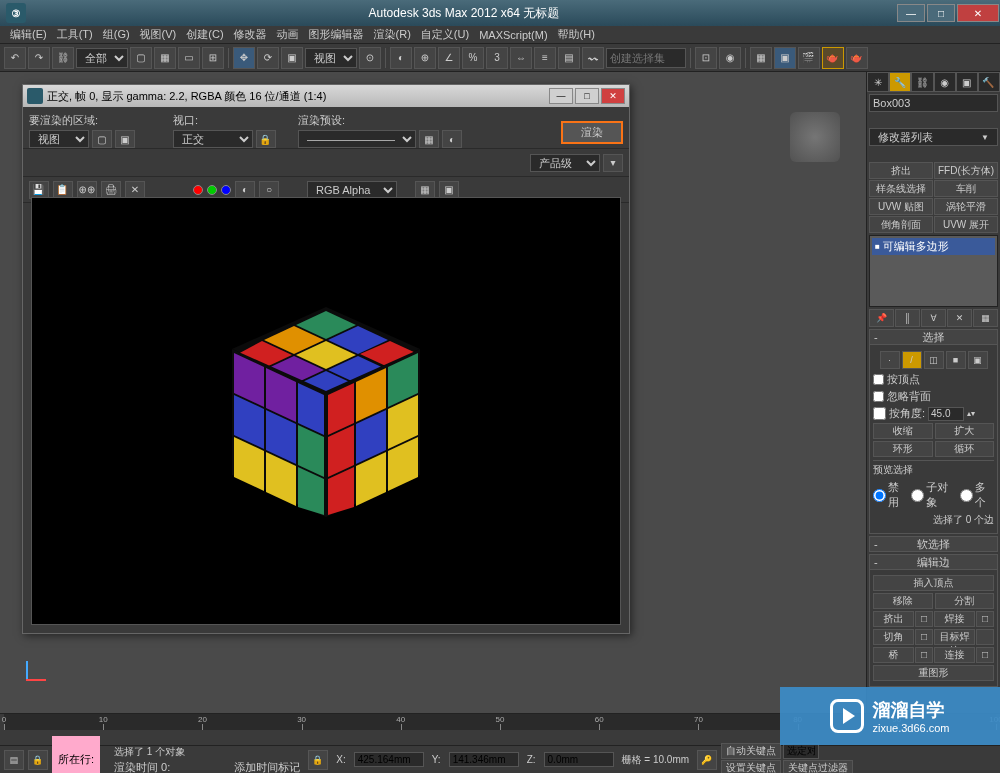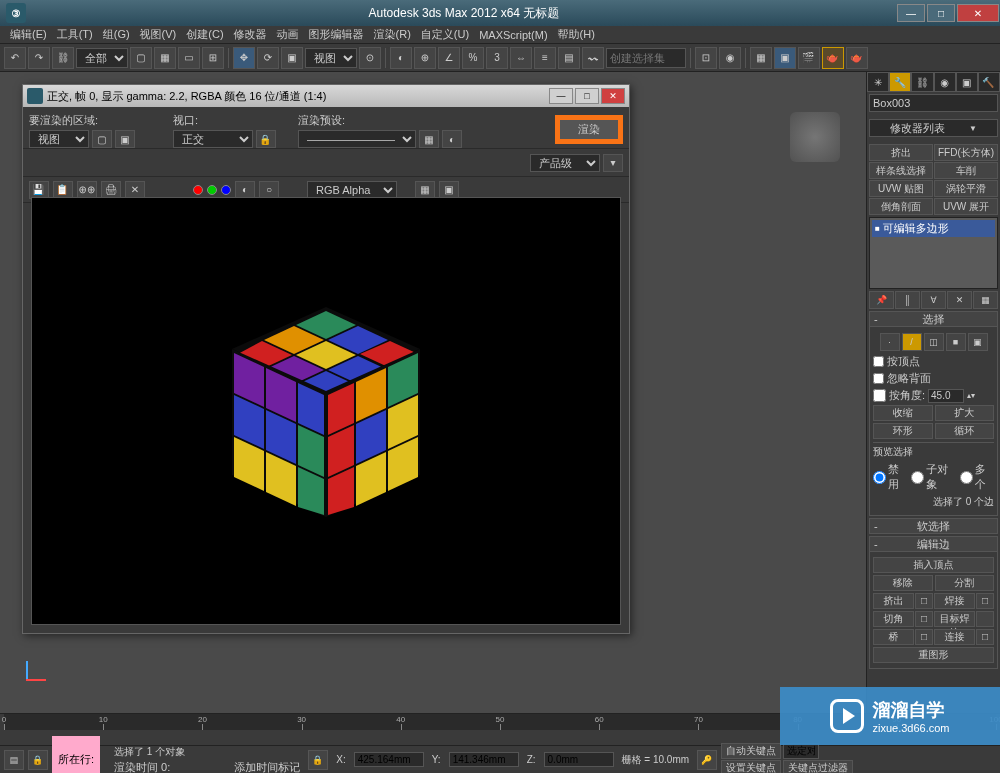--- a/index.html
+++ b/index.html
@@ -39,21 +39,21 @@
 .rw-title .btns { display: flex; gap: 2px; }
 .rw-title .btns div { width: 24px; height: 16px; background: #d0d0d0; border: 1px solid #888; font-size: 9px; display: flex; align-items: center; justify-content: center; }
 .rw-title .btns .close { background: #d04040; color: #fff; }
 
 .rw-row { height: 30px; display: flex; align-items: flex-end; padding: 0 6px; gap: 8px; border-bottom: 1px solid #2a2a2a; }
 .rw-col { display: flex; flex-direction: column; gap: 2px; }
 .rw-label { font-size: 11px; color: #ccc; }
 .rw-ctrl { display: flex; gap: 3px; align-items: center; }
 .rw-sel { height: 18px; background: #2a2a2a; border: 1px solid #555; color: #ccc; padding: 0 4px; min-width: 60px; font-size: 11px; }
 .rw-btn { width: 20px; height: 18px; background: #444; border: 1px solid #555; display: flex; align-items: center; justify-content: center; font-size: 10px; }
-.rw-renderbtn { padding: 2px 18px; background: #555; border: 5px solid #f97316; color: #ccc; margin-left: auto; margin-bottom: 4px; }
+.rw-renderbtn { padding: 2px 18px; background: #555; border: 2px solid #f97316; color: #ccc; margin-left: auto; margin-bottom: 4px; }
 
 .rw-row2 { height: 26px; display: flex; align-items: center; padding: 0 6px; gap: 4px; border-bottom: 1px solid #2a2a2a; }
 .rw-dot { width: 10px; height: 10px; border-radius: 50%; border: 1px solid #888; }
 .rw-dot.r { background: #f00; } .rw-dot.g { background: #0c0; } .rw-dot.b { background: #00f; }
 
 .rw-canvas { position: absolute; left: 8px; right: 8px; top: 112px; bottom: 8px; background: #000; border: 1px solid #555; display: flex; align-items: center; justify-content: center; }
 
 
 .cube { width: 240px; height: 240px; position: relative; }
 .cube svg { width: 100%; height: 100%; }
@@ -65,21 +65,21 @@
 .axis { position: absolute; left: 22px; bottom: 28px; width: 30px; height: 30px; }
 .axis .z { position: absolute; left: 4px; bottom: 4px; width: 2px; height: 20px; background: #4af; }
 .axis .x { position: absolute; left: 4px; bottom: 4px; width: 20px; height: 2px; background: #f44; }
 
 
 .cmdpanel { position: absolute; right: 0; top: 0; bottom: 0; width: 134px; background: #3a3a3a; border-left: 1px solid #222; }
 .cp-tabs { height: 20px; display: flex; background: #2a2a2a; }
 .cp-tabs div { flex: 1; height: 100%; border: 1px solid #555; display: flex; align-items: center; justify-content: center; font-size: 10px; }
 .cp-tabs .active { background: #cc9900; }
 .cp-name { height: 18px; background: #2a2a2a; border: 1px solid #555; margin: 2px; padding: 0 3px; font-size: 11px; line-height: 16px; }
-.cp-modlist { height: 18px; background: #2a2a2a; border: 1px solid #555; margin: 7px 2px; padding: 0 20px; font-size: 11px; display: flex; align-items: center; }
+.cp-modlist { height: 18px; background: #2a2a2a; border: 1px solid #555; margin: 16px 2px; padding: 0 8px; font-size: 11px; display: flex; align-items: center; }
 .cp-modlist::after { content: "▼"; margin-left: auto; font-size: 8px; }
 .cp-btngrid { display: grid; grid-template-columns: 1fr 1fr; gap: 1px; margin: 2px; }
 .cp-btngrid div { height: 17px; background: #444; border: 1px solid #555; text-align: center; font-size: 10px; line-height: 15px; }
 .cp-stack { height: 72px; background: #5a5a5a; border: 1px solid #222; margin: 2px; padding: 2px; }
 .cp-stack .item { background: #3a5a9a; color: #fff; padding: 1px 3px; font-size: 10px; display: flex; align-items: center; }
 .cp-stack .item::before { content: "■"; margin-right: 3px; color: #fff; font-size: 8px; }
 .cp-stackbtns { height: 18px; display: flex; gap: 1px; margin: 0 2px; }
 .cp-stackbtns div { flex: 1; background: #444; border: 1px solid #555; font-size: 9px; display: flex; align-items: center; justify-content: center; }
 
 .cp-rollout { margin: 2px; }

